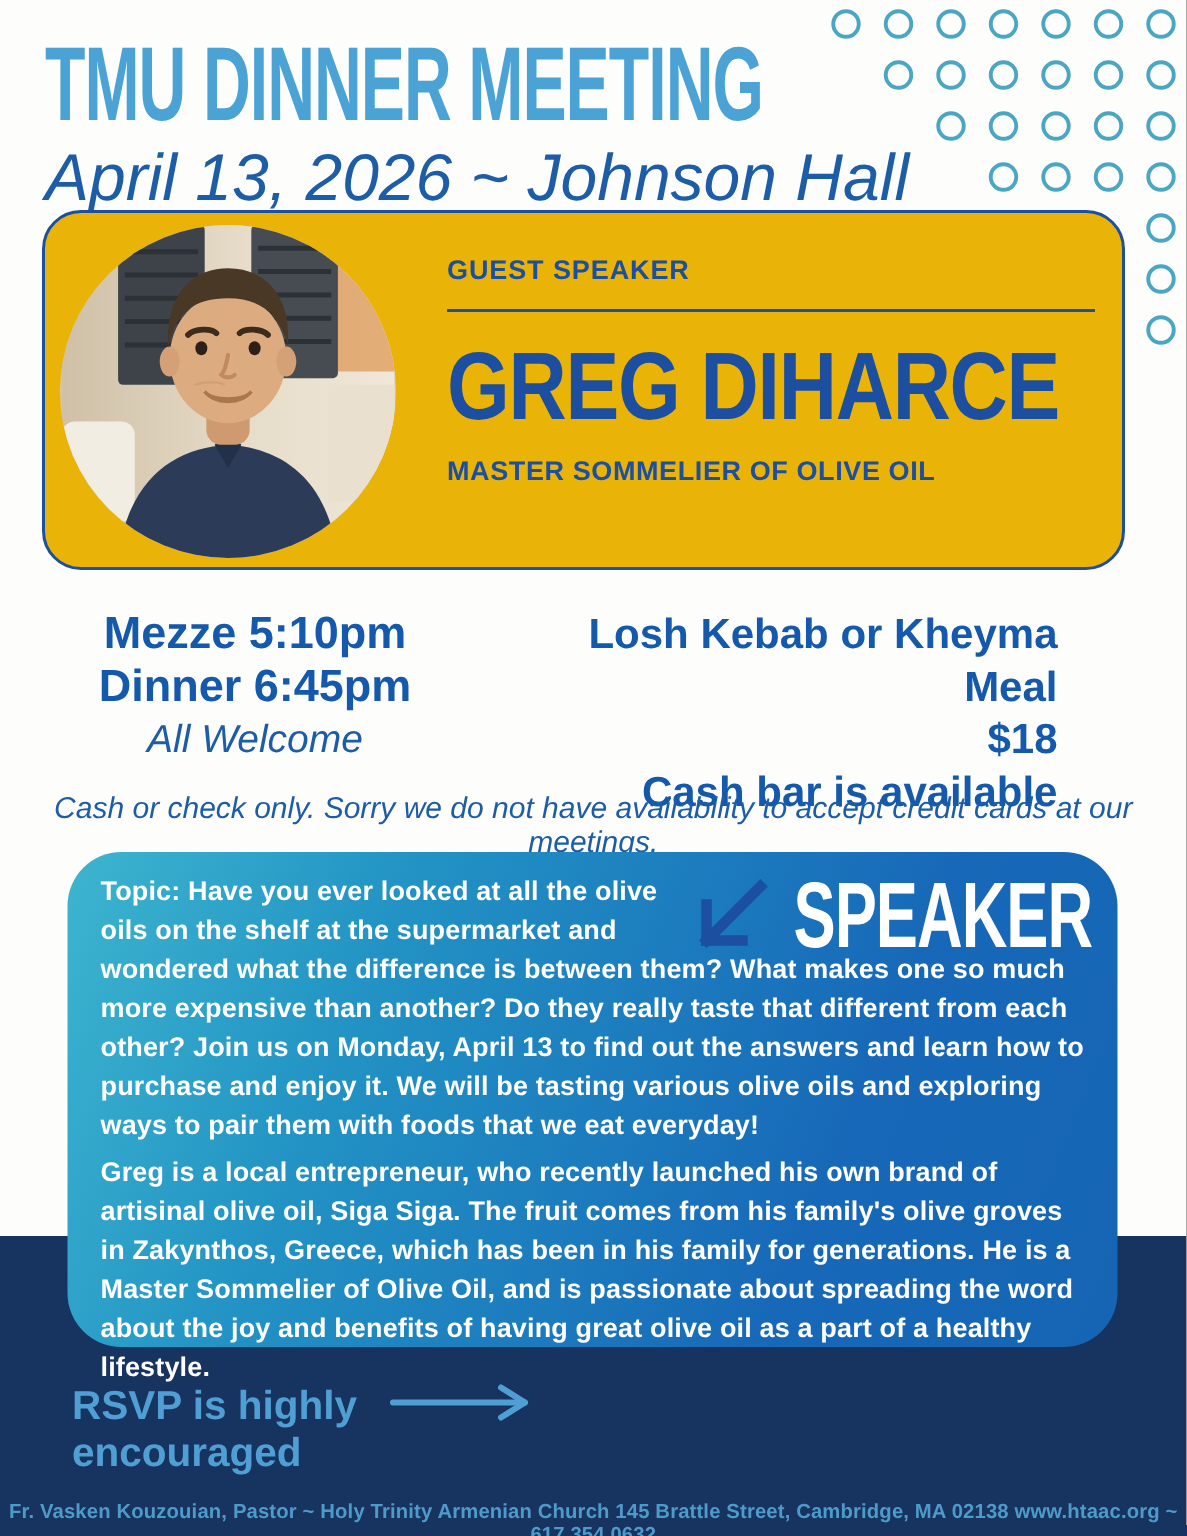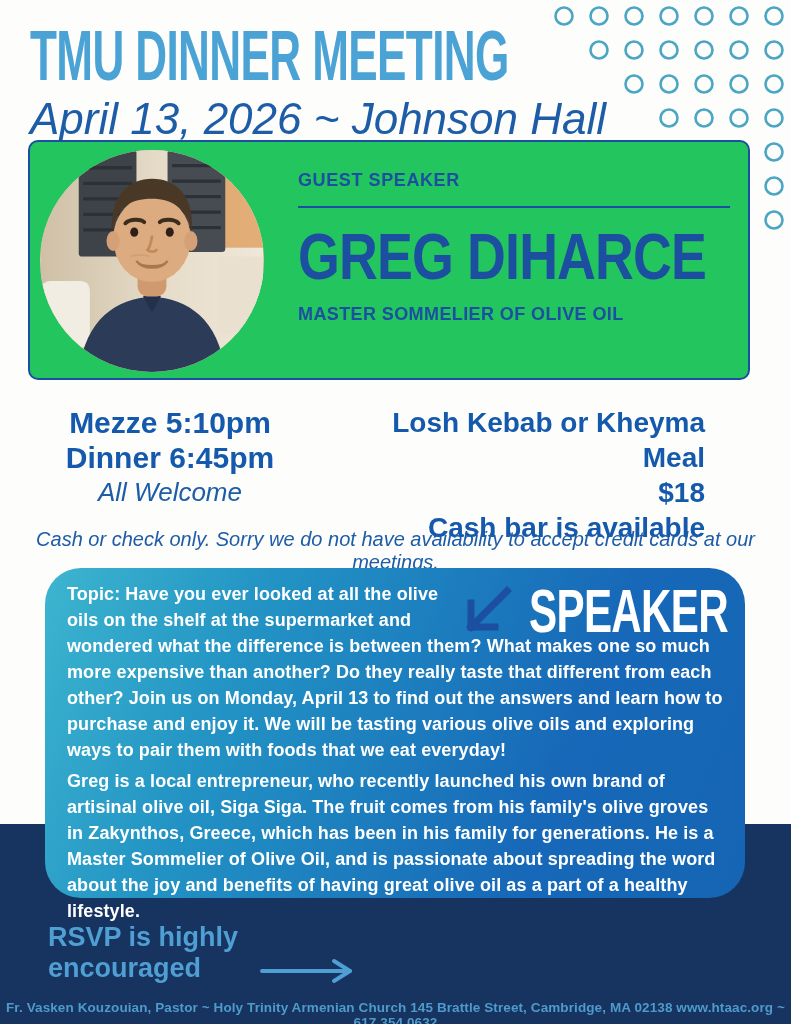--- a/index.html
+++ b/index.html
@@ -27,21 +27,21 @@
     white-space:nowrap;
   }
   .subtitle{
     margin-top:2px;font-size:44px;font-style:italic;font-weight:500;
     color:var(--sub-blue,#1D5CA6);letter-spacing:0px;
   }
 
   
   .speaker-card{
     position:absolute;left:28px;top:140px;width:722px;height:240px;
-    background:#22c55e;border:2px solid var(--deep-blue,#1D4FA0);border-radius:10px;
+    background:#eab308;border:2px solid var(--deep-blue,#1D4FA0);border-radius:26px;
   }
   .photo{
     position:absolute;left:10px;top:8px;width:224px;height:222px;
     border-radius:50%;overflow:hidden;background:#d8c9b0;
   }
   .photo svg{display:block;width:100%;height:100%;}
   .card-text{position:absolute;left:268px;top:28px;right:18px;}
   .guest-label{font-size:18px;font-weight:bold;letter-spacing:0.6px;color:var(--deep-blue,#1D4FA0);}
   .card-rule{height:2px;background:var(--deep-blue,#1D4FA0);margin-top:15px;}
   .speaker-name{margin-top:18px;height:62px;}
@@ -80,21 +80,21 @@
   .speaker-word{display:inline-block;width:194px;height:58px;}
   .speaker-word-inner{
     display:inline-block;font-size:62px;font-weight:bold;line-height:56px;letter-spacing:-1px;
     transform:scaleX(0.68);transform-origin:left center;white-space:nowrap;color:#fff;
   }
   .topic-p{font-size:18px;font-weight:bold;line-height:26px;letter-spacing:0.1px;margin-bottom:5px;}
 
   
   .rsvp-row{
     position:absolute;left:48px;top:922px;right:28px;
-    display:flex;align-items:flex-end;gap:22px;color:var(--light-blue,#4F9FD4);
+    display:flex;align-items:flex-start;gap:22px;color:var(--light-blue,#4F9FD4);
   }
   .rsvp-left{font-size:27px;font-weight:bold;line-height:31px;flex:none;}
   .rsvp-arrow{flex:none;width:96px;height:26px;}
   .rsvp-right{font-size:27px;font-weight:bold;line-height:31px;flex:none;}
 
   .footer{
     position:absolute;left:0;top:1000px;width:100%;text-align:center;
     font-size:13.5px;font-weight:bold;letter-spacing:0.1px;color:var(--footer-blue,#4E9BCB);
   }
 </style>

